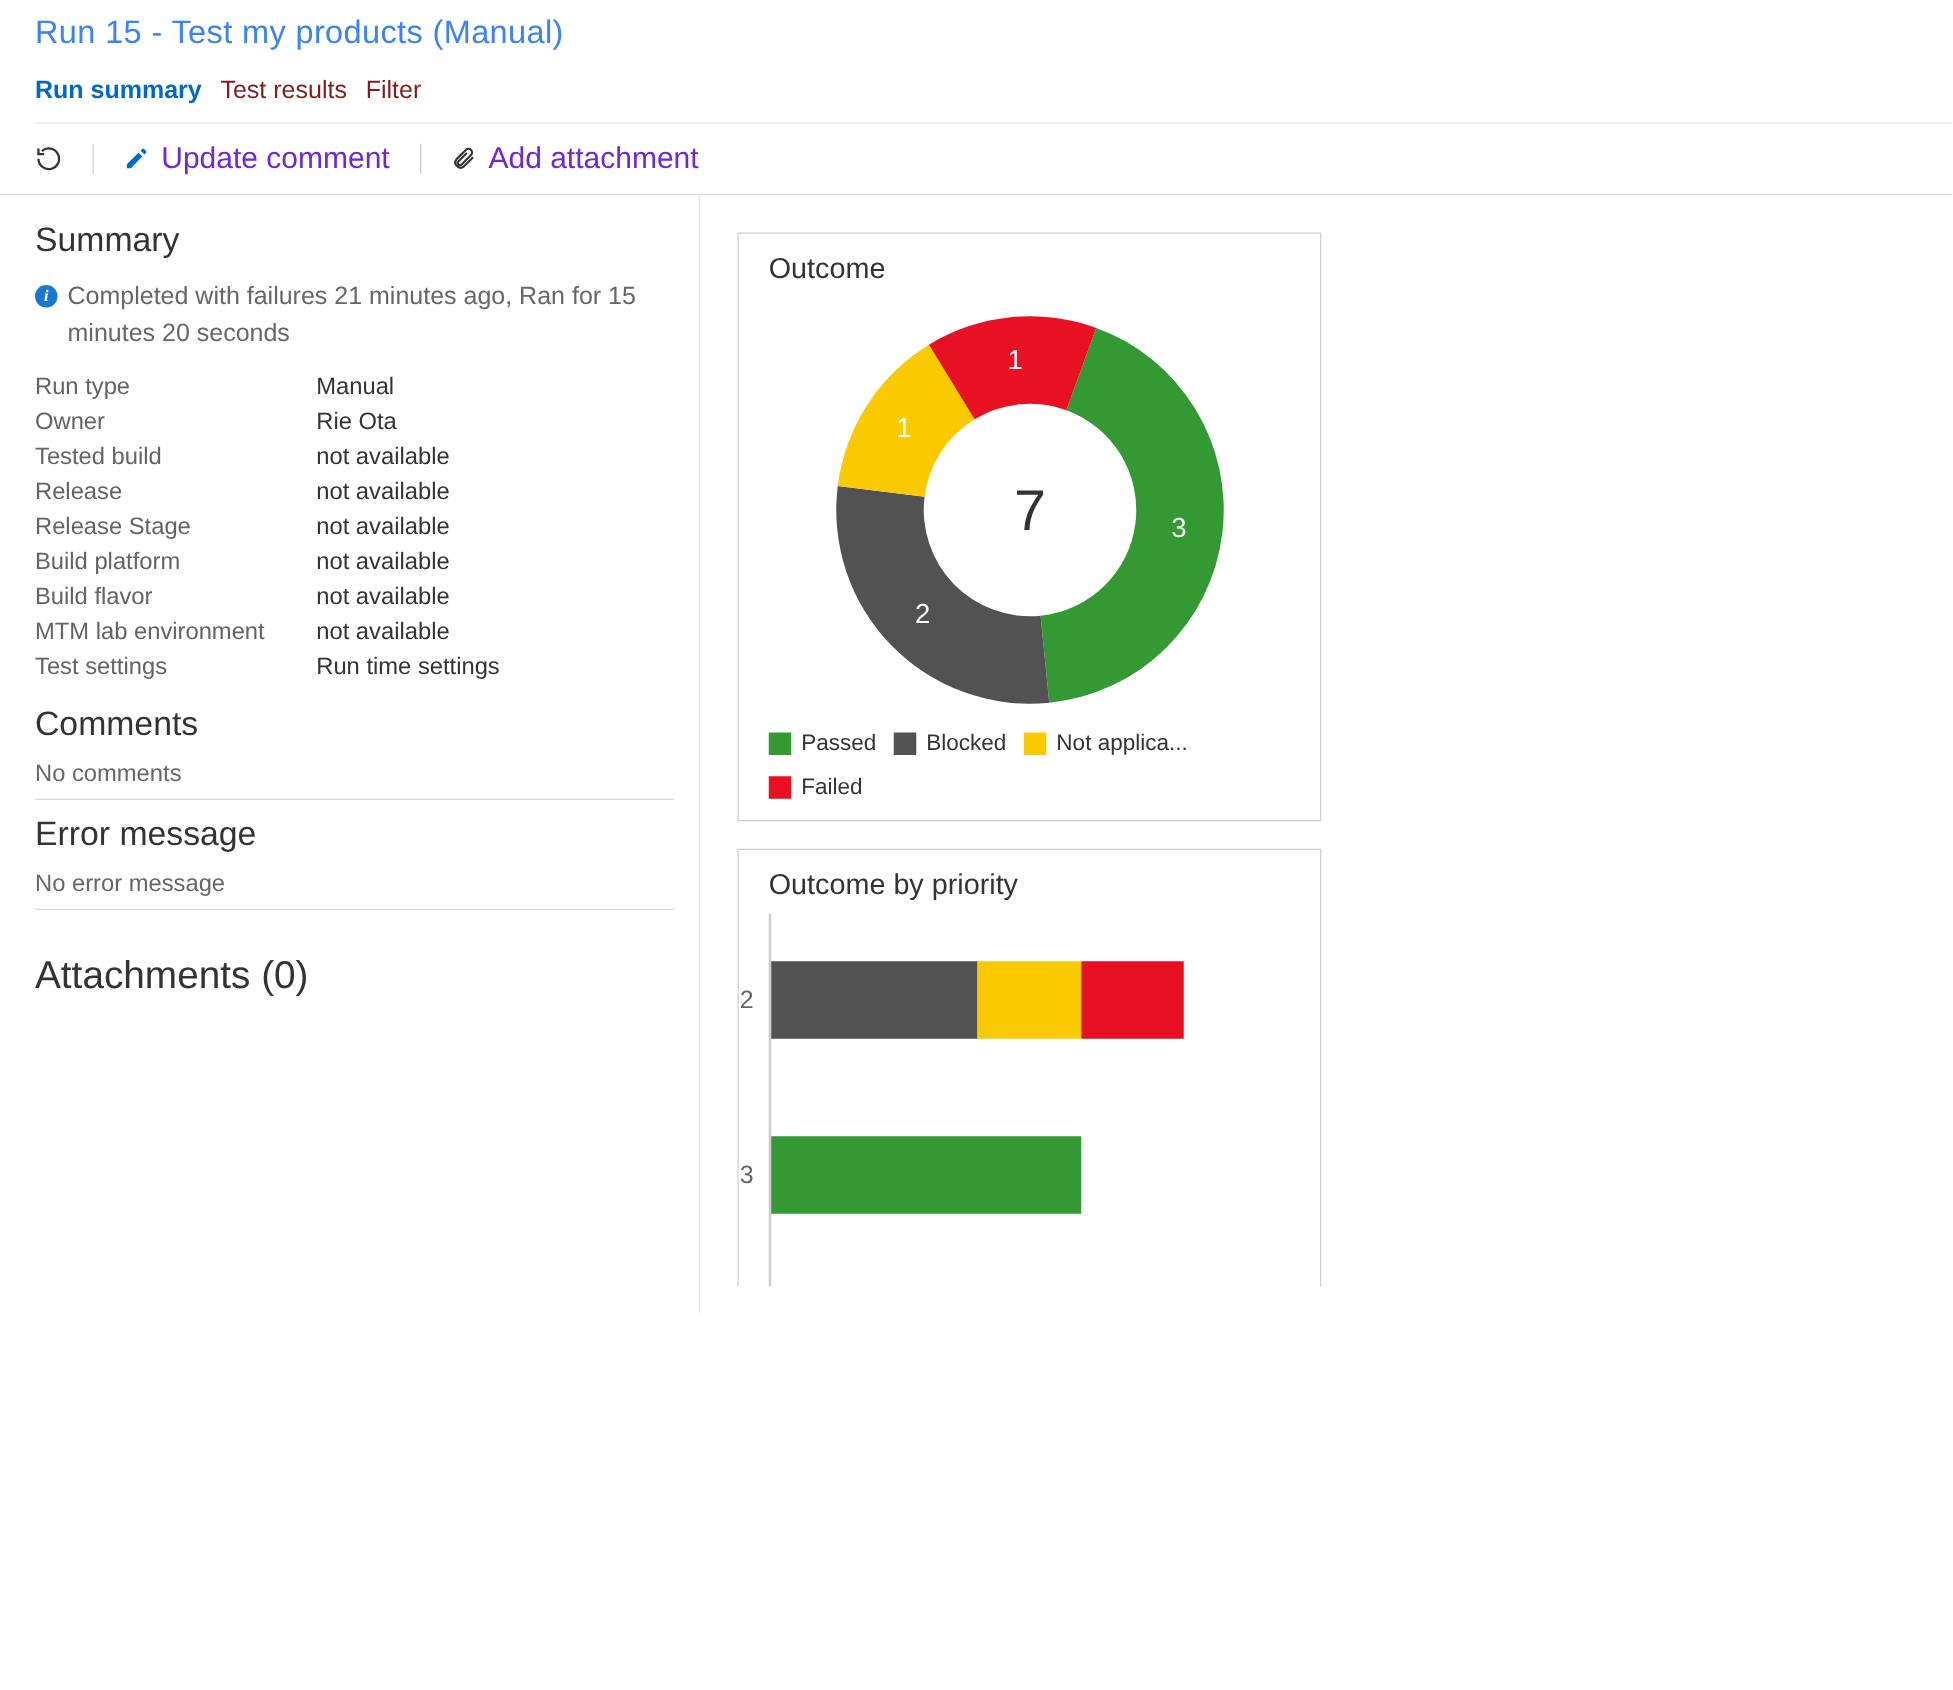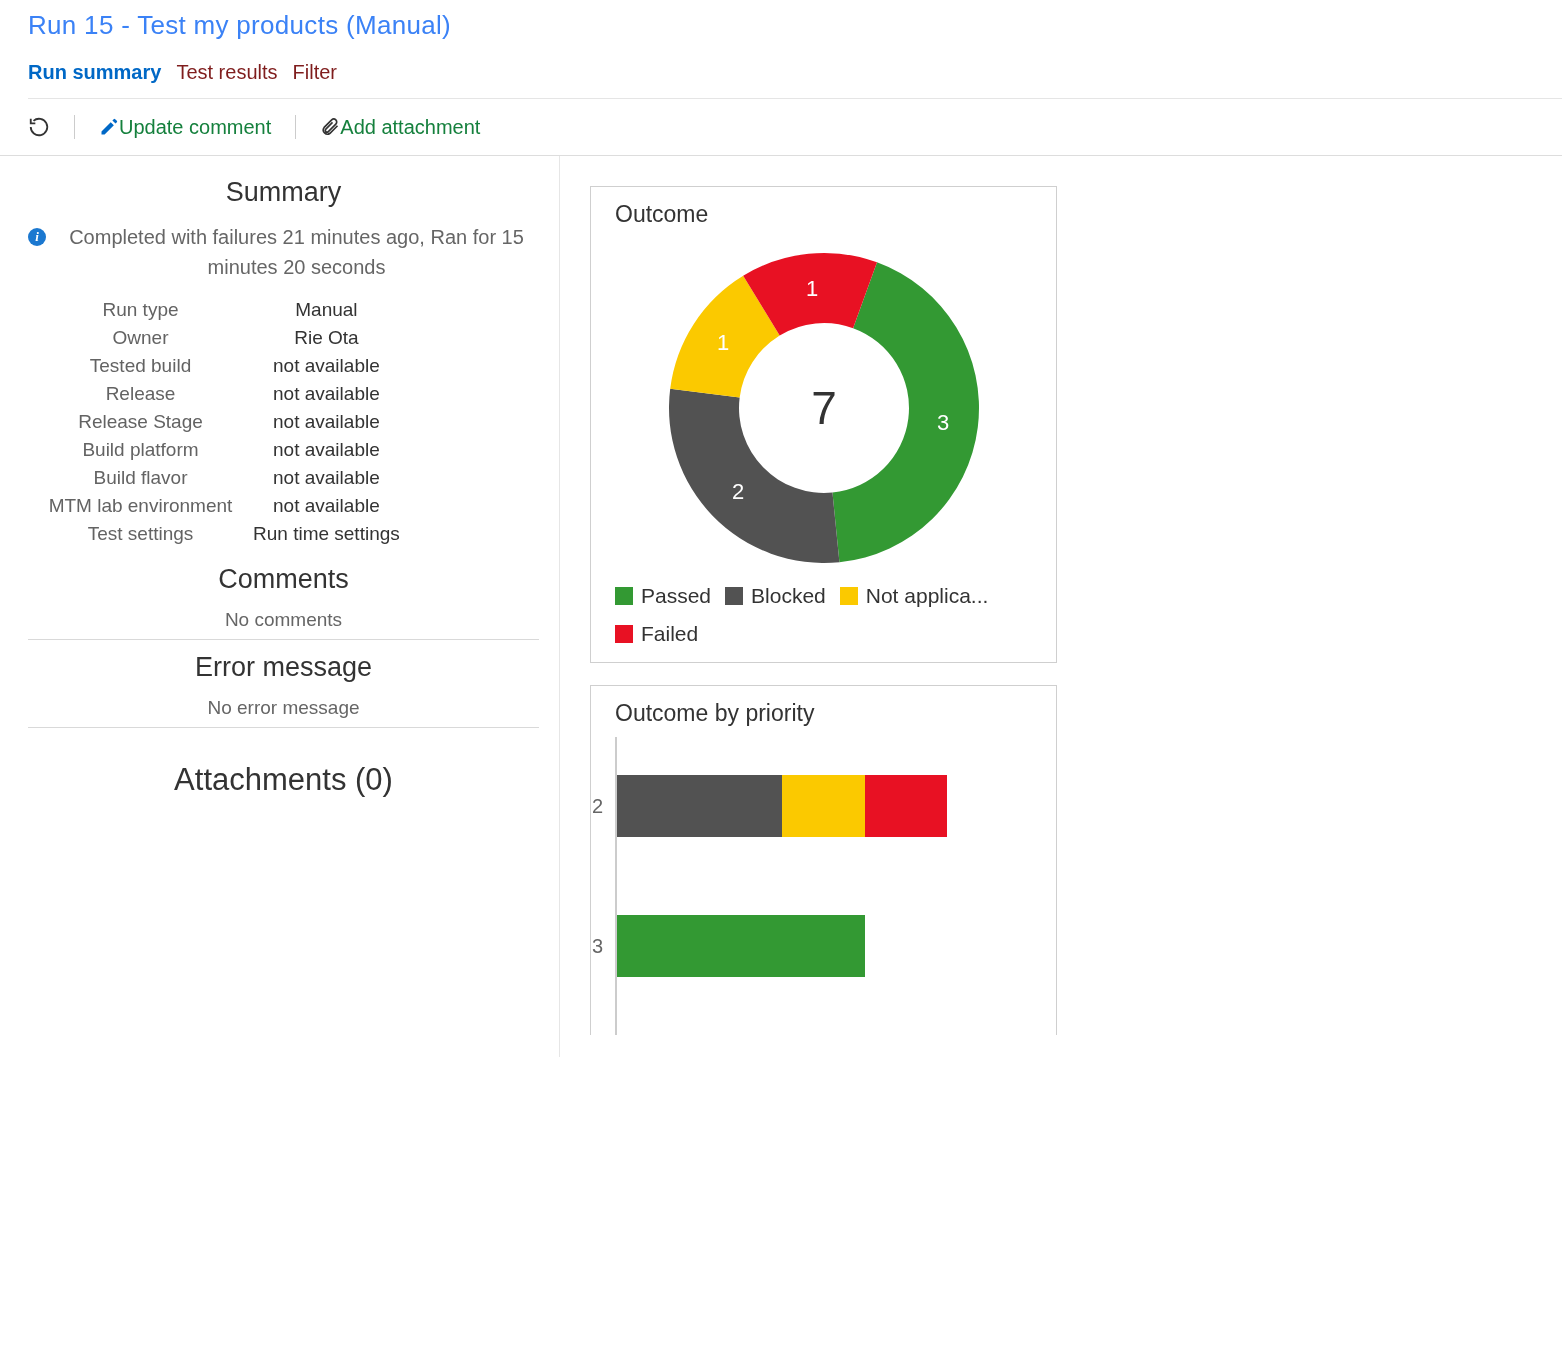--- a/index.html
+++ b/index.html
@@ -39,43 +39,42 @@
   .toolbar{
     display:flex;
     align-items:center;
     border-bottom:1px solid #ddd;
     height:56px;
     padding-left:28px;
   }
   .tb-btn{
     display:flex;
     align-items:center;
-    gap:0;
-    font-size:20px;
-    color:#15803d;
+    gap:10px;
+    font-size:24px;
+    color:#6d28d9;
     cursor:pointer;
   }
   .tb-sep{
     width:1px;
     height:24px;
     background:#ccc;
     margin:0 24px;
   }
   .icon{display:inline-flex;}
   .icon svg{display:block;}
 
   .body{
     display:flex;
   }
   .left{
     width:560px;
     box-sizing:border-box;
     padding:15px 20px 0 28px;
     border-right:1px solid #e6e6e6;
-    text-align:center;
   }
   .right{
     padding:30px 0 0 30px;
     flex:1;
   }
 
   .h2{
     font-size:27px;
     color:#333;
     margin:12px 0 14px;
@@ -130,21 +129,21 @@
   }
   .card-title{
     font-size:23px;
     color:#333;
     margin-bottom:10px;
   }
   .legend{
     display:flex;flex-wrap:wrap;gap:14px 14px;
     margin-top:6px;
   }
-  .leg-item{display:flex;align-items:center;gap:8px;font-size:21px;color:#333;}
+  .leg-item{display:flex;align-items:center;gap:8px;font-size:18px;color:#333;}
   .leg-sw{width:18px;height:18px;}
 
   .bar-row{
     display:flex;align-items:center;gap:14px;
     margin:14px 0 46px;
   }
   .bar-label{color:#666;width:20px;text-align:right;font-size:20px;}
   .bar-track{height:62px;display:flex;width:332px;}
   .bar-seg{height:100%;}
   .bar-axis{border-left:2px solid #ccc;border-bottom:2px solid #ccc;height:320px;width:356px;position:relative;padding:16px 0 0 8px;box-sizing:border-box;}

